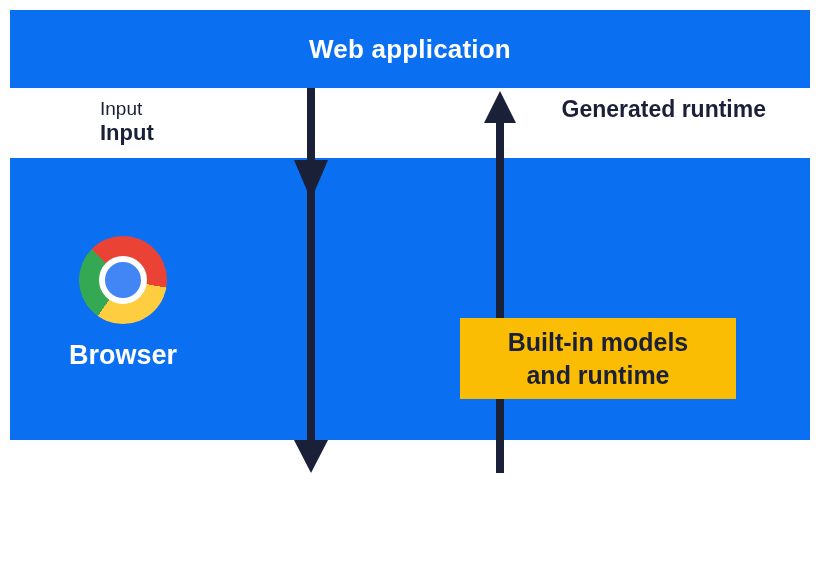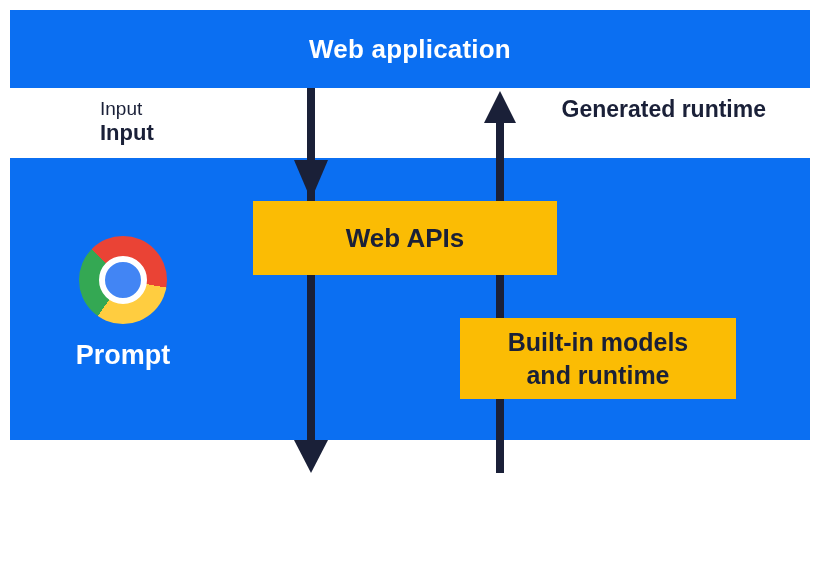--- a/index.html
+++ b/index.html
@@ -137,23 +137,20 @@
     </g>
     <g>
       <polygon points="484,123 516,123 500,91"></polygon>
       <rect x="496" y="118" width="8" height="355"></rect>
     </g>
   </svg>
 
   <div class="chrome-logo">
     <div class="chrome-center"></div>
   </div>
-  <div class="browser-label">Prompt</div>
+  <div class="browser-label">Browser</div>
 
-  <div class="yellow-box web-apis-box">
-    <span>Web APIs</span>
-  </div>
   <div class="yellow-box builtin-box">
     <span>Built-in models</span>
     <span>and runtime</span>
   </div>
 
 </div>
 
 </body></html>

